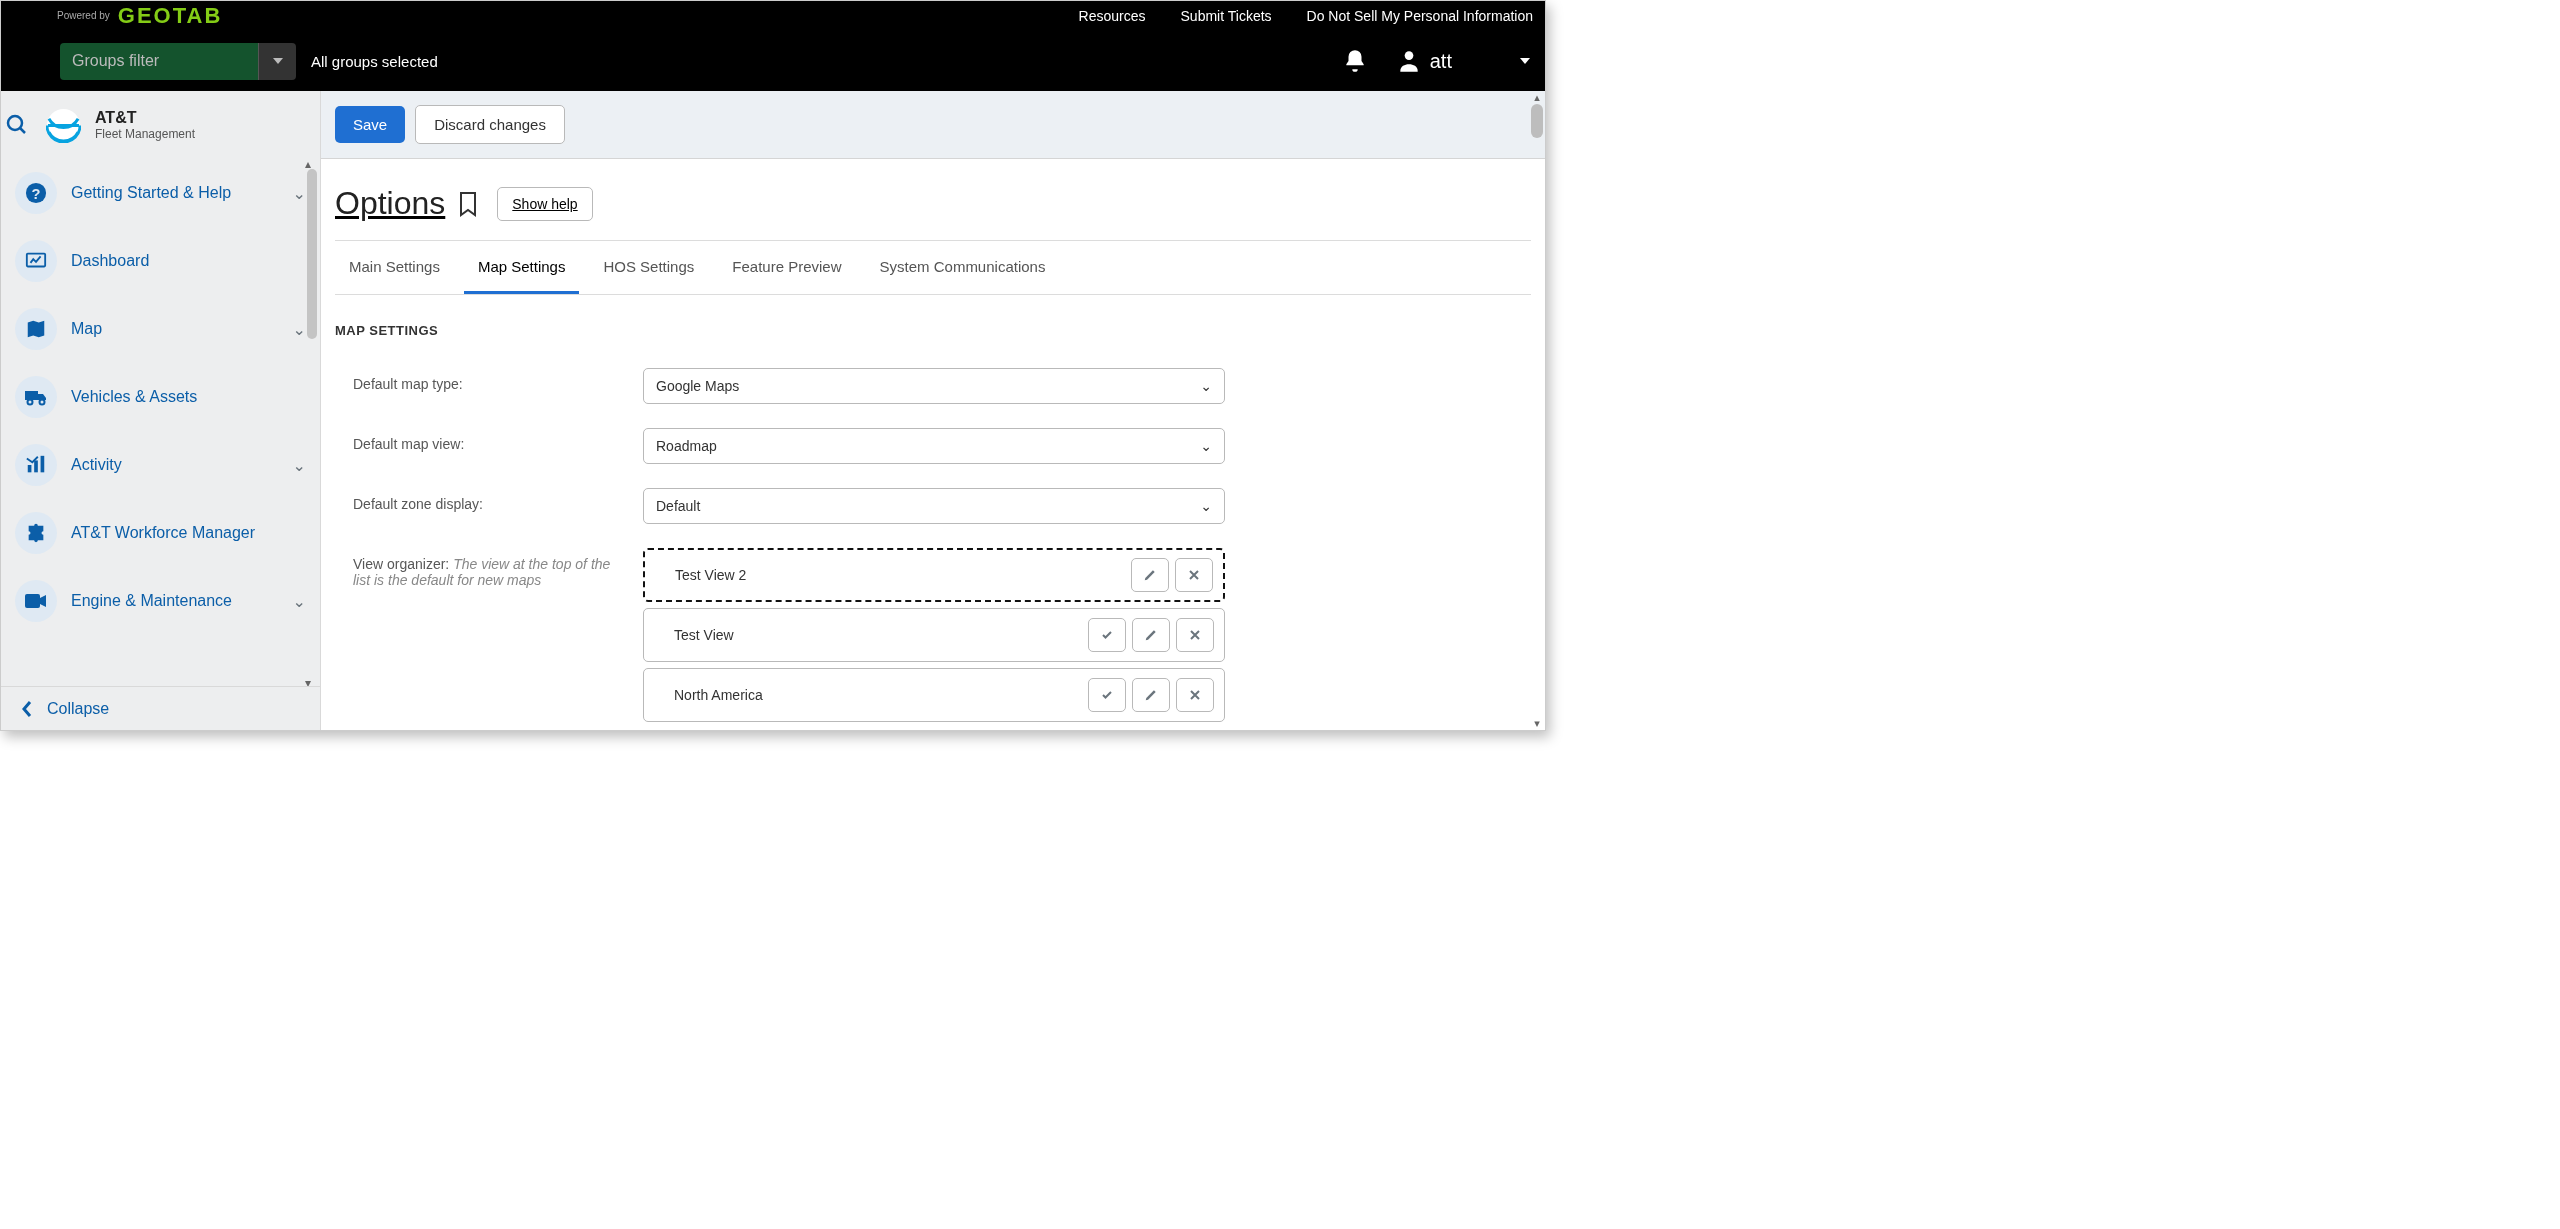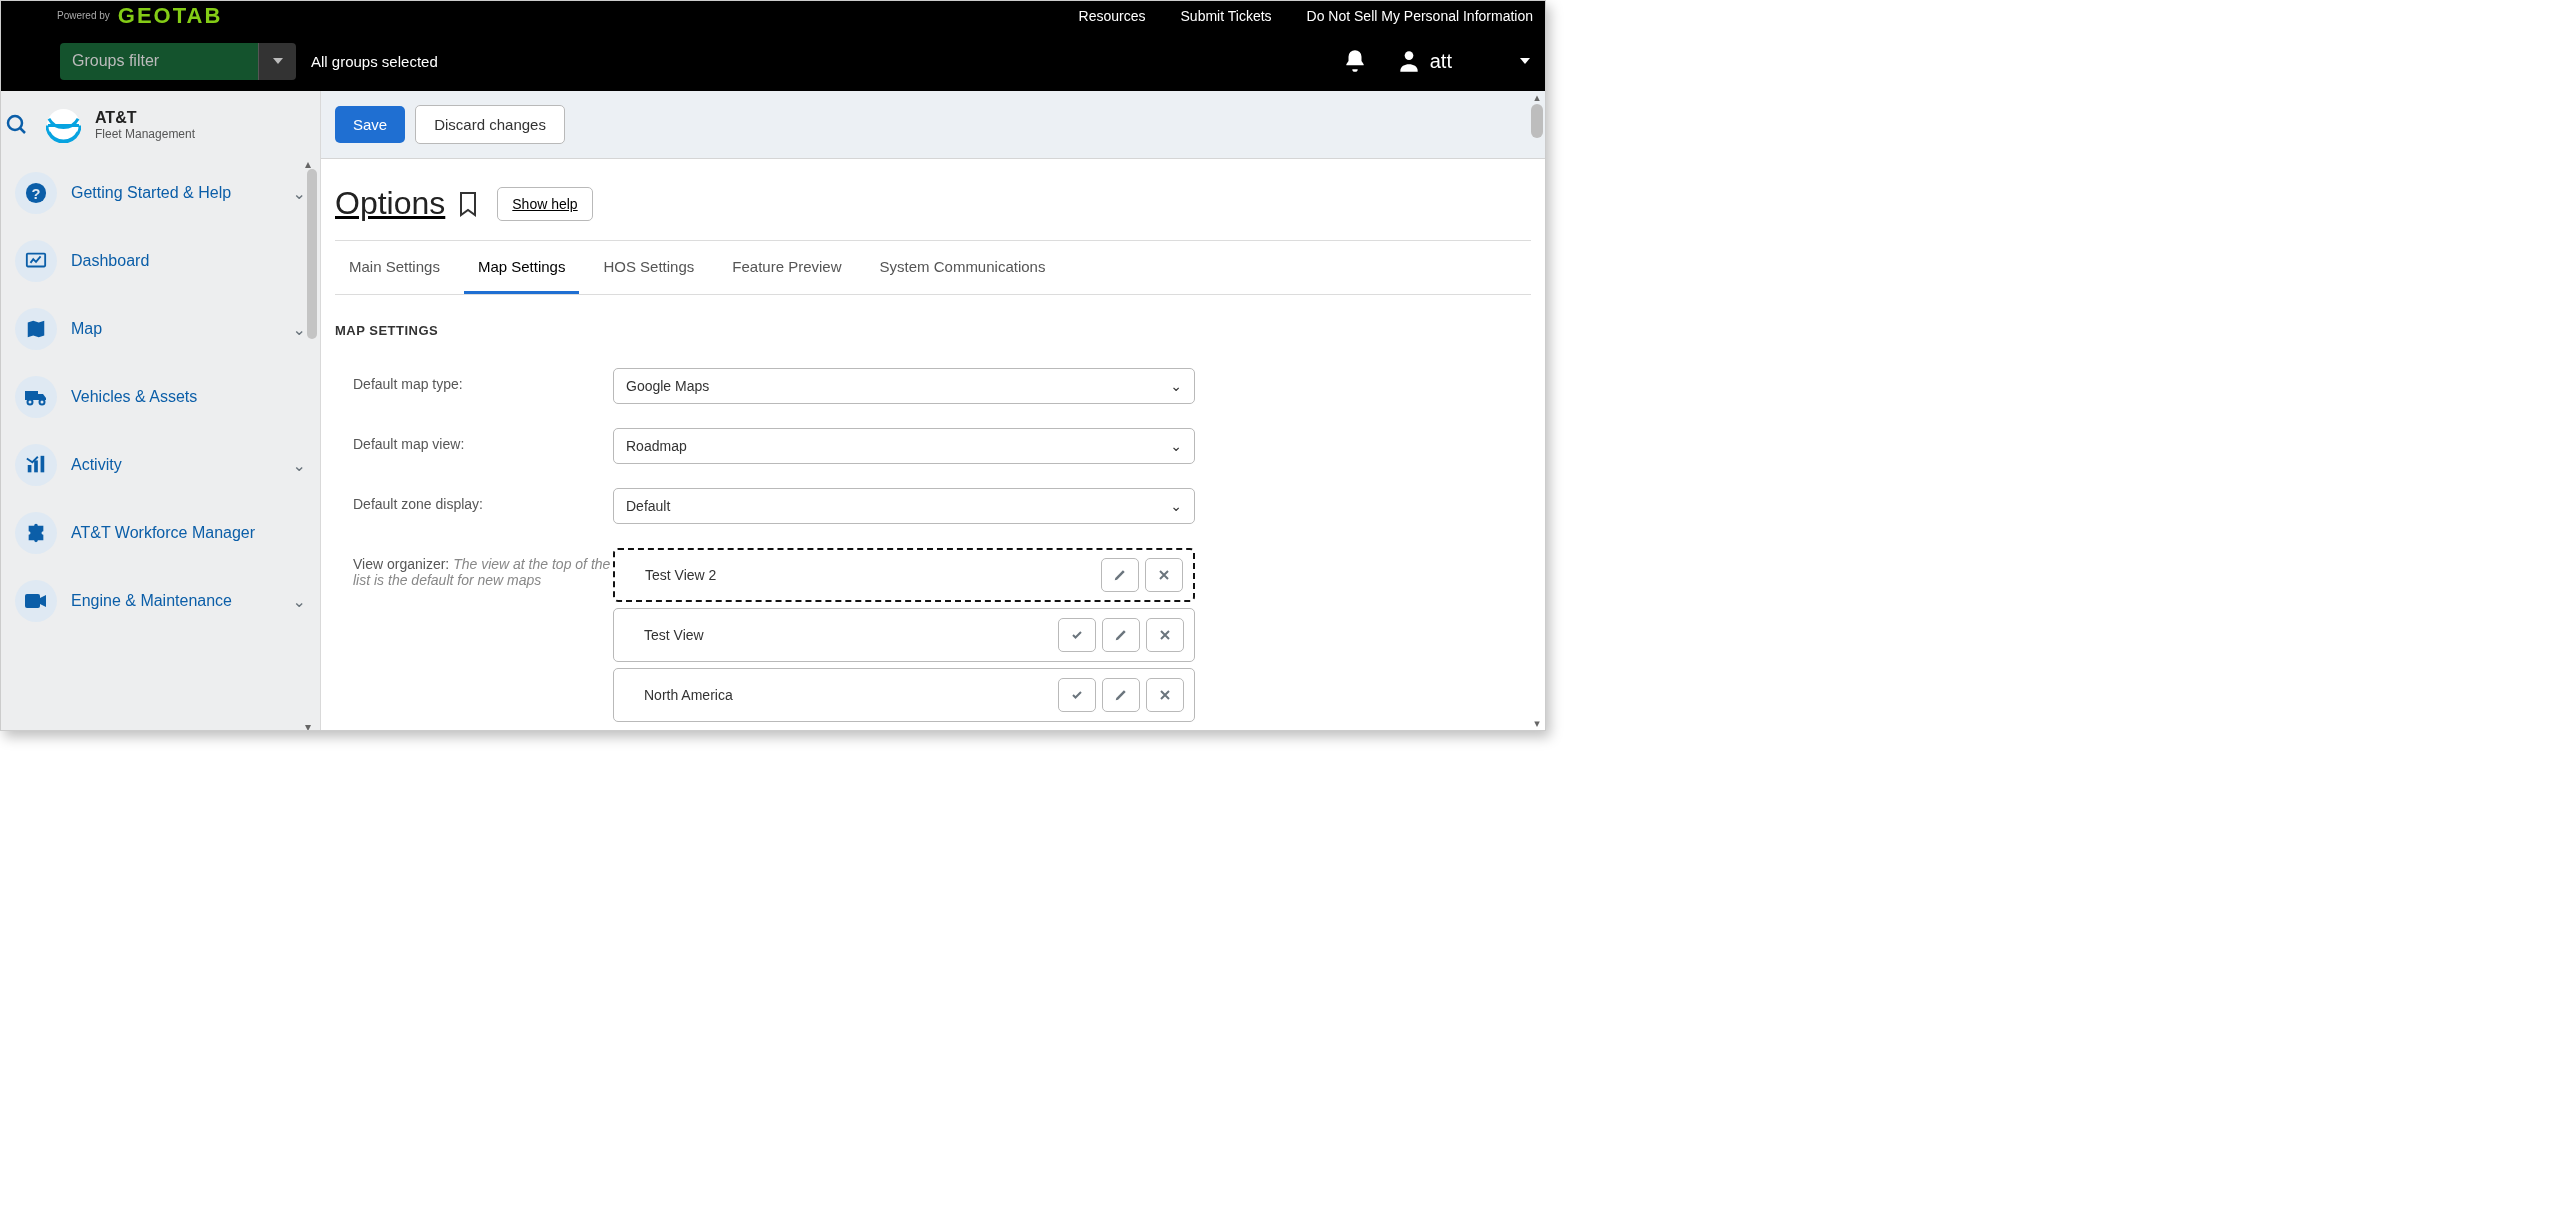--- a/index.html
+++ b/index.html
@@ -56,21 +56,21 @@
 .content { flex:1; background:#fff; overflow:auto; padding:0 14px 20px 14px; }
 .page-title-row { display:flex; align-items:center; gap:12px; padding:26px 0 18px 0;text-decoration:underline; }
 .page-title { font-size:32px; font-weight:400; color:#222; }
 .bookmark-ic { width:22px; height:26px; }
 .show-help-btn { background:#fff; border:1px solid #b9b9b9; border-radius:5px; padding:8px 14px; font-size:14px; cursor:pointer; margin-left:6px;}
 .tabrow { height:55px; border-top:1px solid #dcdcdc; border-bottom:1px solid #dcdcdc; display:flex; align-items:stretch; }
 .tab { padding:0 14px; display:flex; align-items:center; font-size:15px; color:#555; cursor:pointer; border-bottom:3px solid transparent; margin-right:10px;}
 .tab.active { color:#000; font-weight:500; border-bottom-color:#1f6fd2; }
 
 .section-head { font-size:13px; font-weight:700; letter-spacing:.5px; color:#333; padding:28px 0 18px 0; }
-.form-row { display:flex; padding:12px 0; }
+.form-row { display:flex; padding:12px 0;gap:30px; }
 .form-label { width:278px; padding-top:8px; font-size:14px; color:#575757; padding-left:18px;}
 .form-label .hint { font-style:italic; color:#888; }
 .form-field { width:582px; }
 .select-box { width:100%; height:36px; border:1px solid #b9b9b9; border-radius:5px; background:#fff; padding:0 12px; display:flex; align-items:center; justify-content:space-between; font-size:14px; color:#333; cursor:pointer; }
 .view-item { width:582px; min-height:54px; border:1px solid #b9b9b9; border-radius:5px; display:flex; align-items:center; padding:0 10px 0 30px; font-size:14px; color:#333; margin-bottom:6px; background:#fff;}
 .view-item.dragging { border:2px dashed #111; border-radius:5px; }
 .view-item .spacer{flex:1;}
 .icon-btn { width:38px; height:34px; border:1px solid #b9b9b9; border-radius:5px; background:#fff; margin-left:6px; display:inline-flex; align-items:center; justify-content:center; cursor:pointer; color:#6b757d;}
 
 .main .scrollbar { position:absolute; right:2px; top:0; bottom:0; width:12px; display:flex; flex-direction:column; align-items:center; color:#666;}
@@ -227,20 +227,26 @@
               </svg>
             </div>
           <span class="label">Engine &amp; Maintenance</span>
           <span class="chev">⌄</span>
         </div>
 
         <div class="scroll-nub"></div>
         <div class="scroll-down">▾</div>
       </div>
 
+      <div class="collapse-bar">
+        <svg width="12" height="18" viewBox="0 0 12 18" fill="none" stroke="#0b5ea8" stroke-width="3">
+            <path d="M9 2L3 9l6 7"></path>
+          </svg>
+        <span>Collapse</span>
+      </div>
     </div>
 
     <div class="main">
       <div class="action-bar">
         <button class="btn-primary">Save</button>
         <button class="btn-secondary">Discard changes</button>
       </div>
 
       <div class="content">
         <div class="page-title-row">

